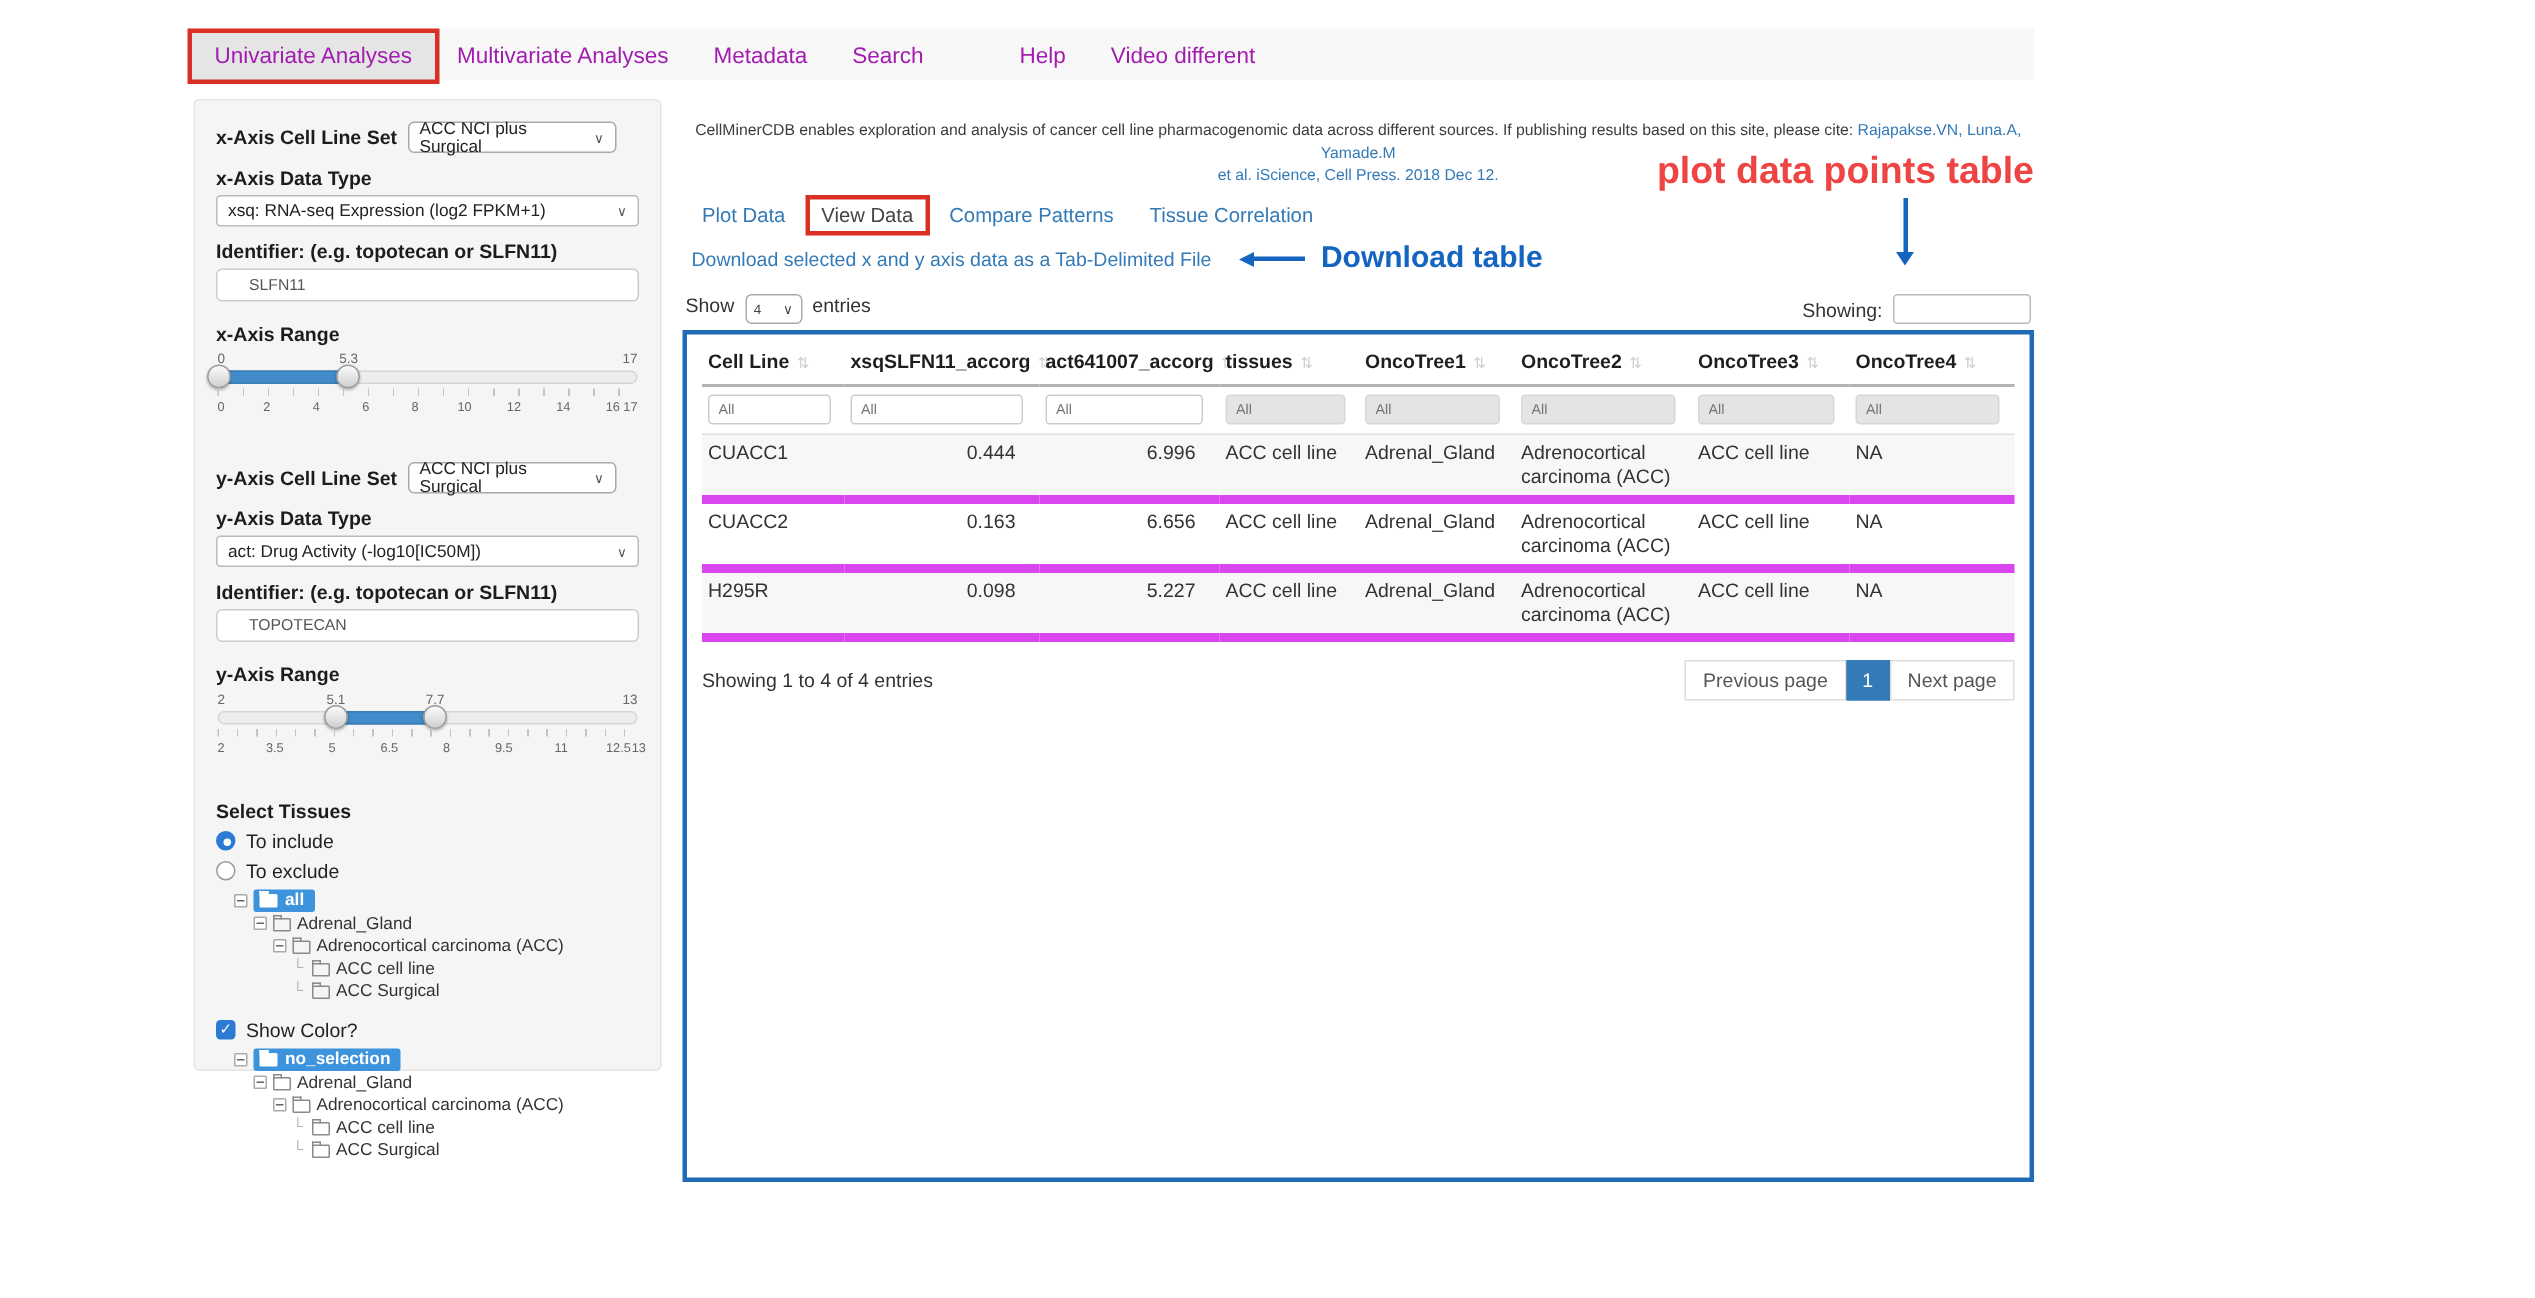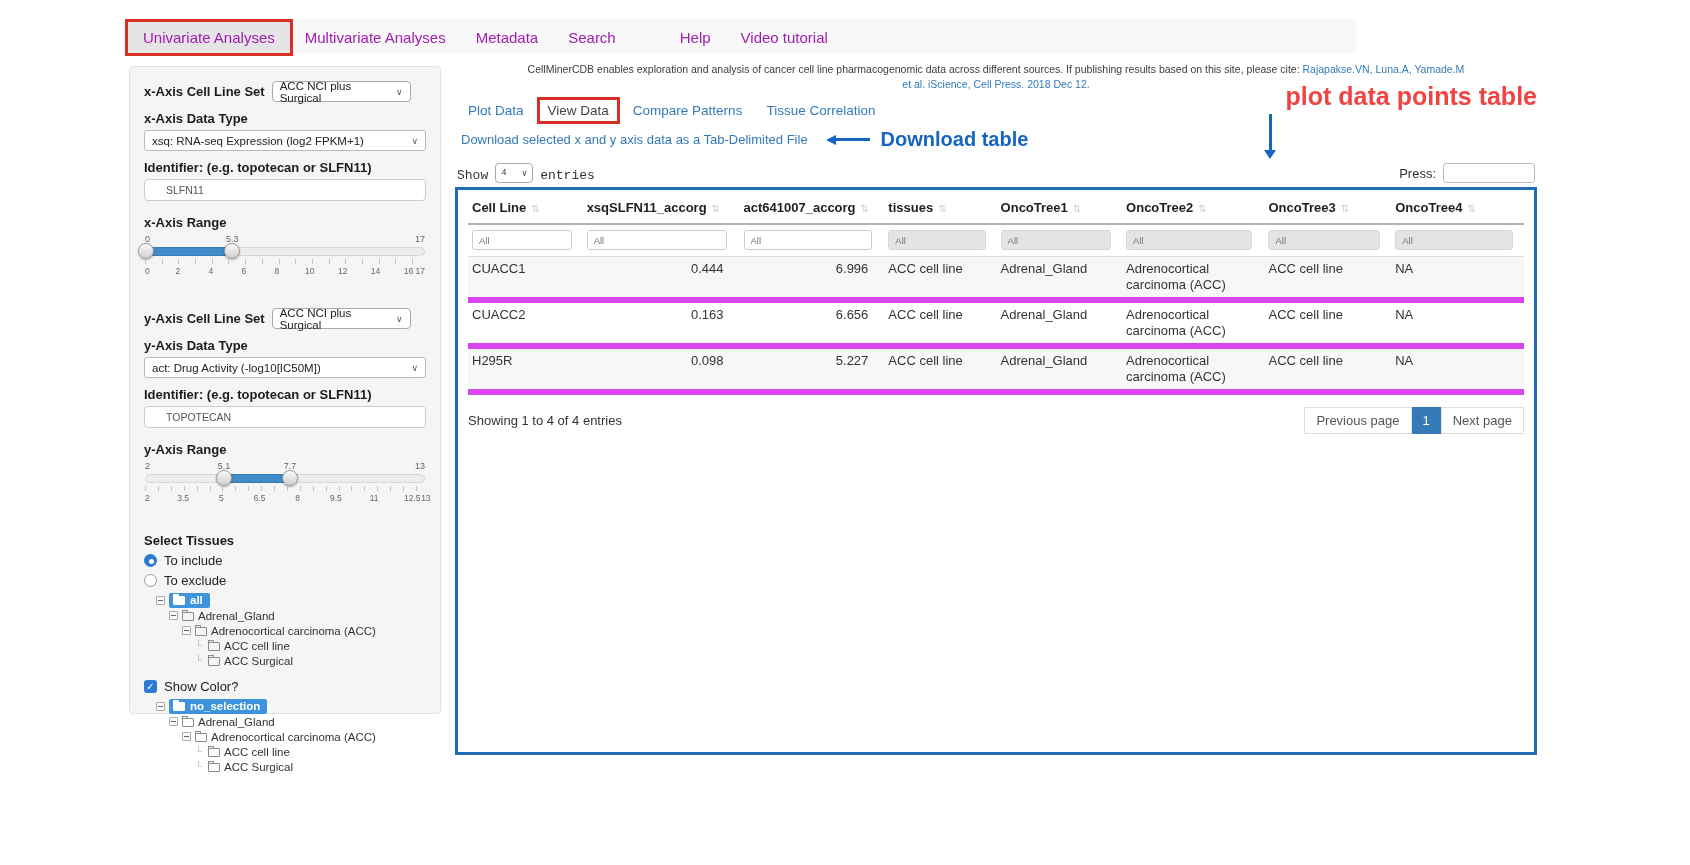--- a/index.html
+++ b/index.html
@@ -56,37 +56,37 @@
   .toggle::after { content:''; position:absolute; left:1px; right:1px; top:3px; height:1px; background:#666; }
   .elbow { color:#b0b0b0; font-size:10px; width:9px; line-height:10px; flex:none; }
   .folder { width:12px; height:9px; border:1px solid #8a8a8a; border-radius:1px; position:relative; flex:none; margin-top:1px; background:transparent; }
   .folder::before { content:''; position:absolute; top:-3px; left:-1px; width:4px; height:2px; border:1px solid #8a8a8a; border-bottom:none; }
   .selitem { background:#3d94dd; color:#fff; display:flex; align-items:center; gap:5px;
     padding:1px 7px 2px 4px; border-radius:2px; font-weight:bold; }
   .selitem .folder { background:#fff; border-color:#fff; }
   .selitem .folder::before { border-color:#fff; background:#fff; }
 
   
-  .main { position:absolute; left:455px; top:62px; width:1082px; }
+  .main { position:absolute; left:455px; top:80px; width:901px; }
   .citation { text-align:center; font-size:10.5px; color:#3c3c3c; line-height:15px; padding:0 6px; }
   .blue { color:#337ab7; }
   .annot-title { position:absolute; top:20px; right:0; font-size:25px; font-weight:bold; color:#ef4444; }
   .arrow-down { position:absolute; top:52px; left:814px; width:3px; height:36px; background:#1565c0; }
   .arrow-down::after { content:''; position:absolute; left:-5px; top:36px; border:6px solid transparent; border-top:9px solid #1565c0; }
   .tabs { display:flex; align-items:center; gap:24px; margin:11px 0 0 13px; font-size:13.5px; color:#337ab7; }
   .tab { cursor:pointer; white-space:nowrap; }
   .redbox { border:3px solid #d93025; padding:3px 8px; margin:-6px -11px; color:#444; }
   .dl-row { display:flex; align-items:center; margin:10px 0 12px 6px; font-size:13px; }
   .dl-link { color:#337ab7; cursor:pointer; }
   .arrow-left { display:flex; align-items:center; margin-left:13px; }
   .arrow-left .head { width:0; height:0; border:5px solid transparent; border-right:10px solid #1565c0; }
   .arrow-left .shaft { width:34px; height:3px; background:#1565c0; }
   .annot-dl { font-size:20px; font-weight:bold; color:#1565c0; margin-left:11px; }
   .show-row { display:flex; justify-content:space-between; align-items:center; margin-top:5px; font-size:13px; color:#333; padding:0 2px; }
-  .show-left { display:flex; align-items:flex-end; gap:7px;font-family:Liberation Mono, monospace; }
+  .show-left { display:flex; align-items:flex-start; gap:7px; }
   .mini-sel { width:38px; height:20px; background:#fff; border:1px solid #aaa; border-radius:4px;
     display:flex; align-items:center; justify-content:space-between; padding:0 5px; font-size:9px; color:#444; cursor:pointer; }
   .search-right { display:flex; align-items:center; gap:7px; }
   .search-input { width:92px; height:20px; border:1px solid #bbb; border-radius:3px; background:#fff; }
 
   .tablebox { border:3px solid #1f6bb5; margin-top:4px; height:568px; padding:0 10px; background:#fff; }
   table.dt { width:100%; border-collapse:collapse; font-size:13px; color:#333; table-layout:fixed; }
   .dt thead th { text-align:left; font-weight:bold; font-size:13px; color:#1e1e1e;
     padding:10px 4px 8px; border-bottom:2px solid #b3b3b3; white-space:nowrap; cursor:pointer; }
   .sort { color:#cfcfcf; font-size:10px; margin-left:5px; font-weight:normal; }
@@ -104,21 +104,21 @@
 </style>
 </head>
 <body>
 
 <div class="navbar">
   <div class="nav-item active">Univariate Analyses</div>
   <div class="nav-item">Multivariate Analyses</div>
   <div class="nav-item">Metadata</div>
   <div class="nav-item">Search</div>
   <div class="nav-item gap">Help</div>
-  <div class="nav-item">Video tutorial</div>
+  <div class="nav-item">Video different</div>
 </div>
 
 <div class="sidebar">
 
   <div class="row-inline" style="margin-top:2px;">
     <span class="lbl" style="margin:0;">x-Axis Cell Line Set</span>
     <div class="sel" style="width:139px;">
       <span>ACC NCI plus Surgical</span>
       <span class="chev">∨</span>
     </div>
@@ -299,21 +299,21 @@
   <div class="show-row">
     <div class="show-left">
       <span>Show</span>
       <div class="mini-sel">
         <span>4</span>
         <span class="chev">∨</span>
       </div>
       <span>entries</span>
     </div>
     <div class="search-right">
-      <span>Press:</span>
+      <span>Showing:</span>
       <input class="search-input" style="">
     </div>
   </div>
 
   <div class="tablebox">
     <table class="dt">
       <colgroup>
         <col style="width:95px;">
           <col style="width:130px;">
           <col style="width:120px;">

